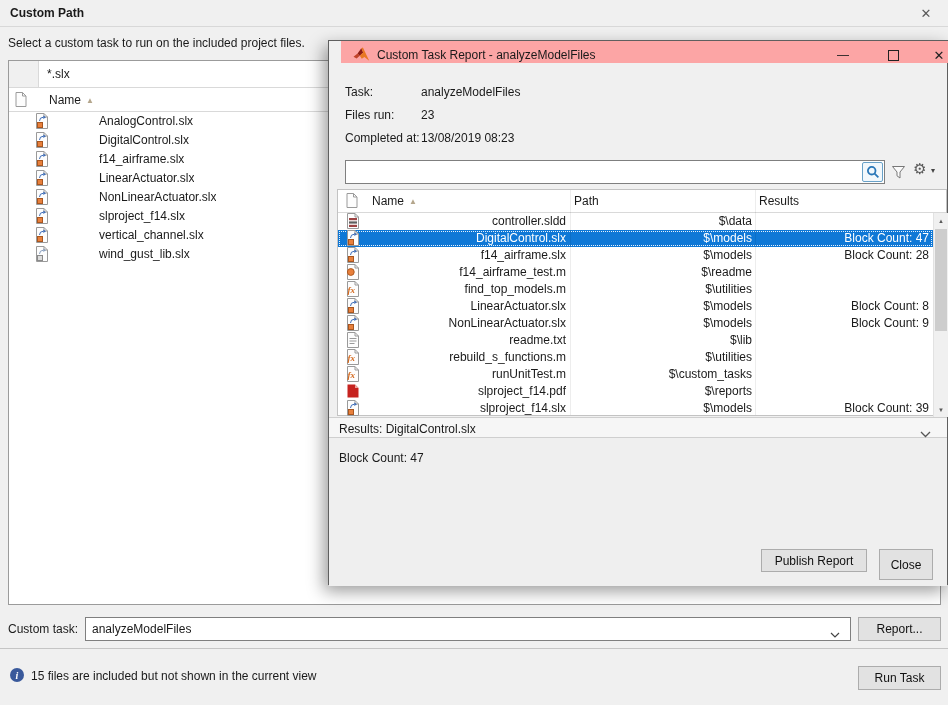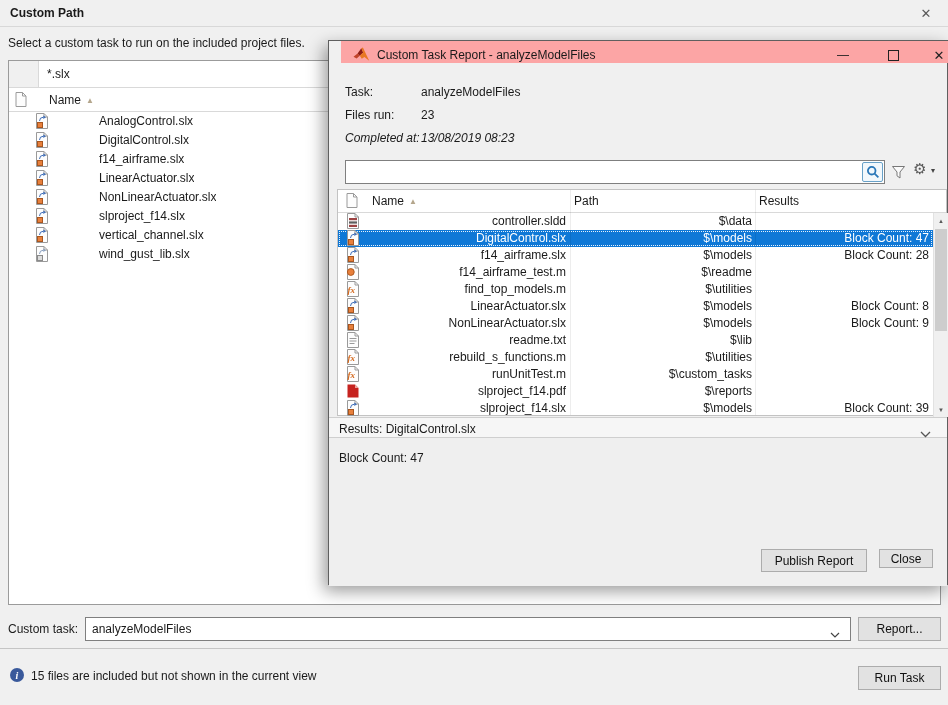--- a/index.html
+++ b/index.html
@@ -78,21 +78,21 @@
   .scrollthumb{position:absolute;left:1px;top:16px;width:12px;height:102px;background:#cdcdcd;}
 
   .results-bar{position:absolute;left:0;top:376px;width:100%;height:21px;background:#f6f6f6;border-top:1px solid #cfcfcf;border-bottom:1px solid #cfcfcf;box-sizing:border-box;line-height:19px;}
   .results-bar .rb-label{position:absolute;left:10px;top:2px;}
   .results-bar .rb-chev{position:absolute;right:16px;top:7px;}
   .results-body{position:absolute;left:0;top:397px;width:100%;height:148px;background:#efefef;}
   .results-body .rb-content{position:absolute;left:10px;top:13px;}
 
   .btn{background:#e2e2e2;border:1px solid #acacac;box-sizing:border-box;display:flex;align-items:center;justify-content:center;font-size:12px;color:#111;}
   .btn-publish{position:absolute;left:432px;top:508px;width:106px;height:23px;}
-  .btn-close{position:absolute;left:550px;top:508px;width:54px;height:19px;}
+  .btn-close{position:absolute;left:550px;top:508px;width:54px;height:31px;}
 
   
   .ct-label{left:8px;top:622px;}
   .ct-combo{left:85px;top:617px;width:766px;height:24px;background:#fff;border:1px solid #7f7f7f;box-sizing:border-box;}
   .ct-combo .combo-value{position:absolute;left:6px;top:4px;}
   .ct-combo .combo-chev{position:absolute;right:10px;top:9px;}
   .btn-browse{left:858px;top:617px;width:83px;height:24px;}
   .footer-sep{left:0;top:648px;width:948px;height:0;border-top:1px solid #c5c5c5;}
   .info-icon{left:10px;top:668px;width:14px;height:14px;border-radius:50%;background:#39599b;color:#fff;display:flex;align-items:center;justify-content:center;font-family:"Liberation Serif",serif;font-weight:bold;font-size:10px;font-style:italic;}
   .info-text{left:31px;top:669px;}
@@ -238,21 +238,21 @@
 
   <div>
       <div class="info-row" style="top: 44px; width: 100%;">
         <span class="ilabel">Task:</span>
         <span class="ivalue">analyzeModelFiles</span>
       </div>
       <div class="info-row" style="top: 67px; width: 100%;">
         <span class="ilabel">Files run:</span>
         <span class="ivalue">23</span>
       </div>
-      <div class="info-row" style="top: 90px; width: 100%; font-style: italic;">
+      <div class="info-row" style="top: 90px; width: 100%;">
         <span class="ilabel">Completed at:</span>
         <span class="ivalue">13/08/2019 08:23</span>
       </div>
     </div>
 
   <div class="search-input" title=""></div>
   <div class="search-btn">
     <svg width="16" height="16" viewBox="0 0 16 16">
       <circle cx="6.7" cy="6.7" r="3.8" fill="none" stroke="#2a77b8" stroke-width="1.8"></circle>
       <line x1="9.6" y1="9.6" x2="13.4" y2="13.4" stroke="#2a77b8" stroke-width="1.8"></line>

